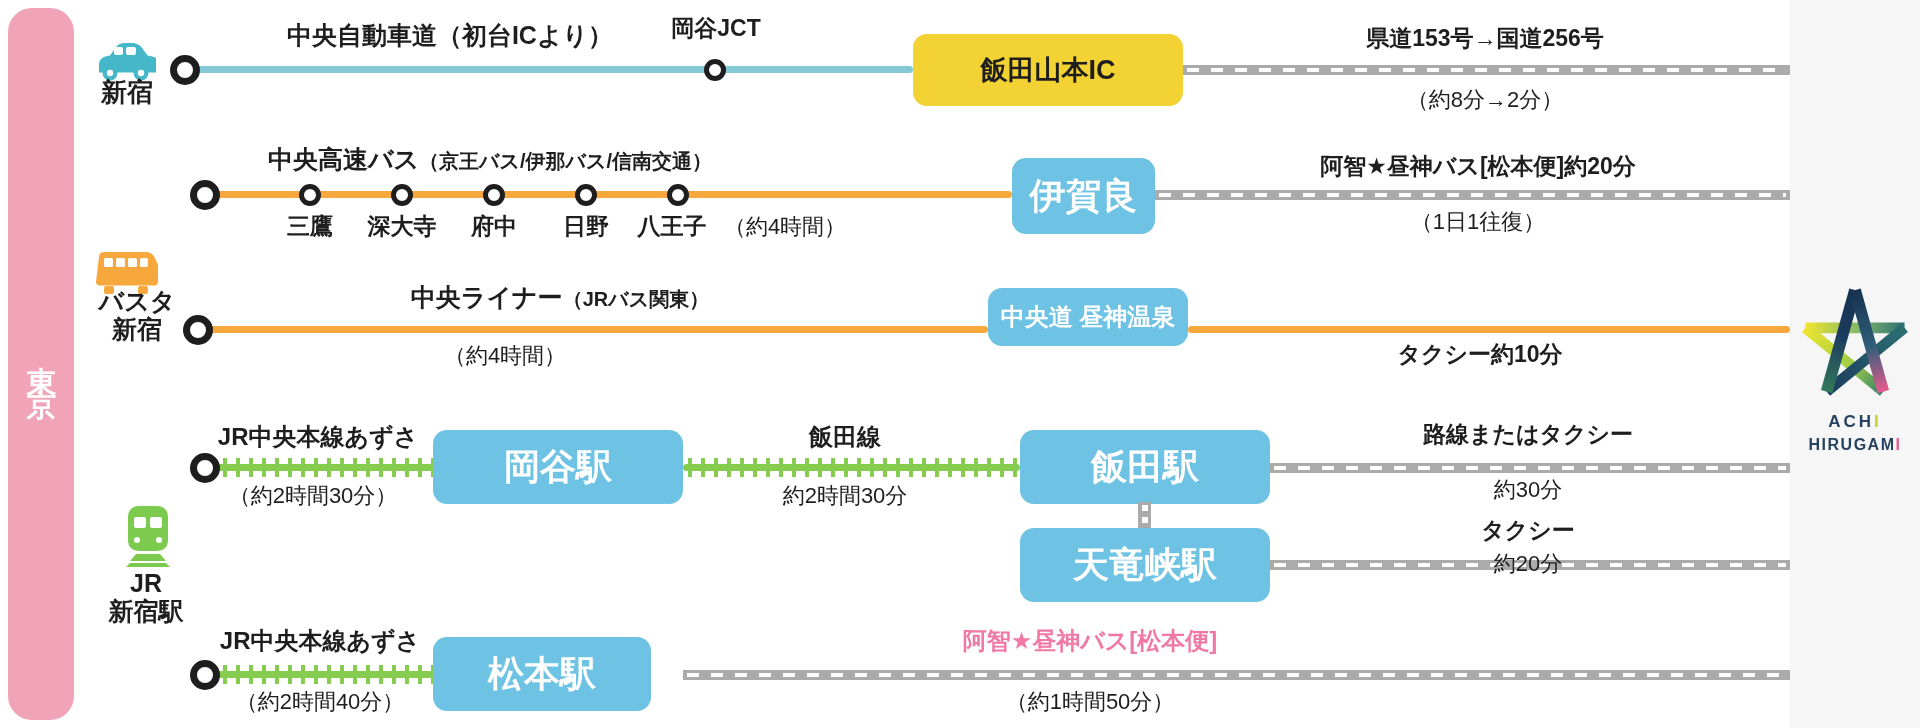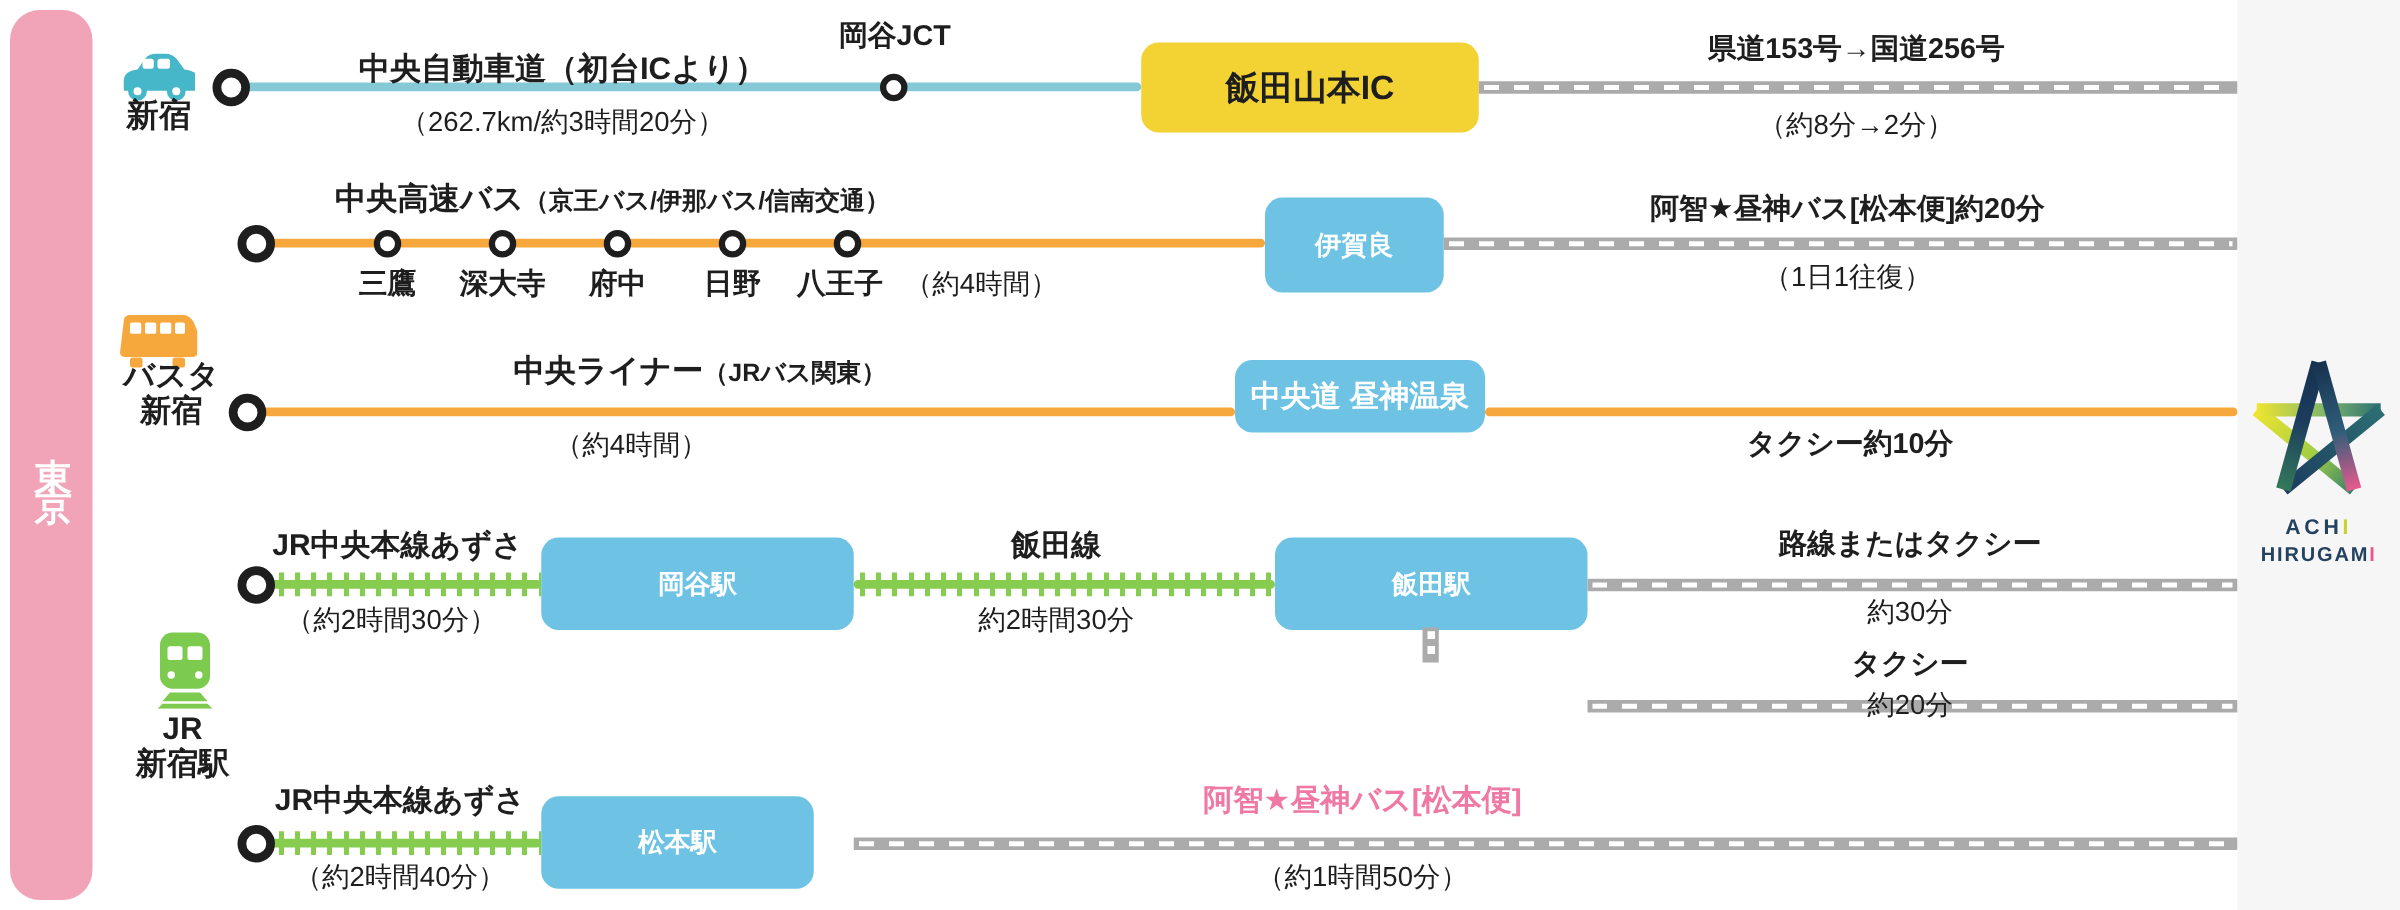--- a/index.html
+++ b/index.html
@@ -6,21 +6,21 @@
   body{font-family:"Liberation Sans","DejaVu Sans",sans-serif;color:#1E1E1E}
   .canvas{position:relative;width:1920px;height:728px;background:#fff;overflow:hidden}
   .abs{position:absolute}
   
   .lbl{position:absolute;transform:translateX(-50%);white-space:nowrap;font-weight:700;line-height:1.1}
   .sub{font-weight:400;font-size:22px}
   .t23{font-size:23px}.t24{font-size:24px}.t25{font-size:25px}.t26{font-size:26px}
   
   .box{position:absolute;border-radius:14px;display:flex;align-items:center;justify-content:center;
        font-weight:700;box-sizing:border-box;text-align:right}
-  .box.blue{background:#6EC3E4;color:#fff;font-size:21px}
+  .box.blue{background:#6EC3E4;color:#fff;font-size:36px}
   .box.yellow{background:#F3D234;color:#1E1E1E;font-size:27px}
   
   .line{position:absolute;height:7px;border-radius:4px}
   
   .road{position:absolute;height:10px;background:#ABABAB}
   .road::after{content:"";position:absolute;left:4px;right:4px;top:3px;height:4px;
        background:repeating-linear-gradient(90deg,#fff 0 12px,transparent 12px 24px)}
   .roadv{position:absolute;width:13px;background:#ABABAB}
   .roadv::after{content:"";position:absolute;top:3px;bottom:3px;left:3.5px;width:6px;
        background:repeating-linear-gradient(180deg,#fff 0 6px,transparent 6px 12px)}
@@ -62,22 +62,21 @@
       <circle cx="16" cy="37" r="3.2" fill="#fff"></circle>
     <circle cx="47" cy="37" r="7.5" fill="#46B7C8"></circle>
       <circle cx="47" cy="37" r="3.2" fill="#fff"></circle>
   </svg>
   <div class="lbl t26" style="left:127px;top:78px">新宿</div>
 
   <div class="line" style="left:185px;top:66px;width:728px;background:#84C9D5"></div>
   <div class="ring big teal" style="left:170px;top:55px"></div>
   <div class="ring small teal" style="left:704px;top:59px"></div>
   <div class="lbl t23" style="left:716px;top:16px">岡谷JCT</div>
-  <div class="lbl t25" style="left:450px;top:42px">中央自動車道（初台ICより）</div>
-  <div class="lbl sub" style="left:450px;top:86px">（262.7km/約3時間20分）</div>
+  <div class="lbl t25" style="left:450px;top:22px">中央自動車道（初台ICより）</div>
 
   <div class="box yellow" style="left:913px;top:34px;width:270px;height:72px">飯田山本IC</div>
   <div class="road" style="left:1183px;top:65px;width:607px"></div>
   <div class="lbl t23" style="left:1485px;top:26px">県道153号→国道256号</div>
   <div class="lbl sub" style="left:1485px;top:88px">（約8分→2分）</div>
 
   <div class="line" style="left:205px;top:191px;width:807px;background:#F6A83C"></div>
   <div class="ring big orange" style="left:190px;top:180px"></div>
   <div class="ring small orange" style="left:299px;top:184px"></div>
   <div class="ring small orange" style="left:391px;top:184px"></div>
@@ -144,20 +143,21 @@
   <div class="rail" style="left:683px;top:458px;width:337px"></div>
   <div class="lbl t24" style="left:845px;top:424px">飯田線</div>
   <div class="lbl sub" style="left:845px;top:484px">約2時間30分</div>
 
   <div class="box blue" style="left:1020px;top:430px;width:250px;height:74px">飯田駅</div>
   <div class="road" style="left:1270px;top:463px;width:520px"></div>
   <div class="lbl t23" style="left:1528px;top:422px">路線またはタクシー</div>
   <div class="lbl sub" style="left:1528px;top:478px">約30分</div>
 
   <div class="roadv" style="left:1138px;top:502px;height:28px"></div>
+  <div class="box blue" style="left:1020px;top:528px;width:250px;height:74px">天竜峡駅</div>
   <div class="road" style="left:1270px;top:560px;width:520px"></div>
   <div class="lbl t23" style="left:1528px;top:518px">タクシー</div>
   <div class="lbl sub" style="left:1528px;top:552px">約20分</div>
 
   <div class="rail" style="left:205px;top:665px;width:228px"></div>
   <div class="ring big green" style="left:190px;top:660px"></div>
   <div class="lbl t24" style="left:320px;top:628px">JR中央本線あずさ</div>
   <div class="lbl sub" style="left:320px;top:690px">（約2時間40分）</div>
 
   <div class="box blue" style="left:433px;top:637px;width:218px;height:74px">松本駅</div>

